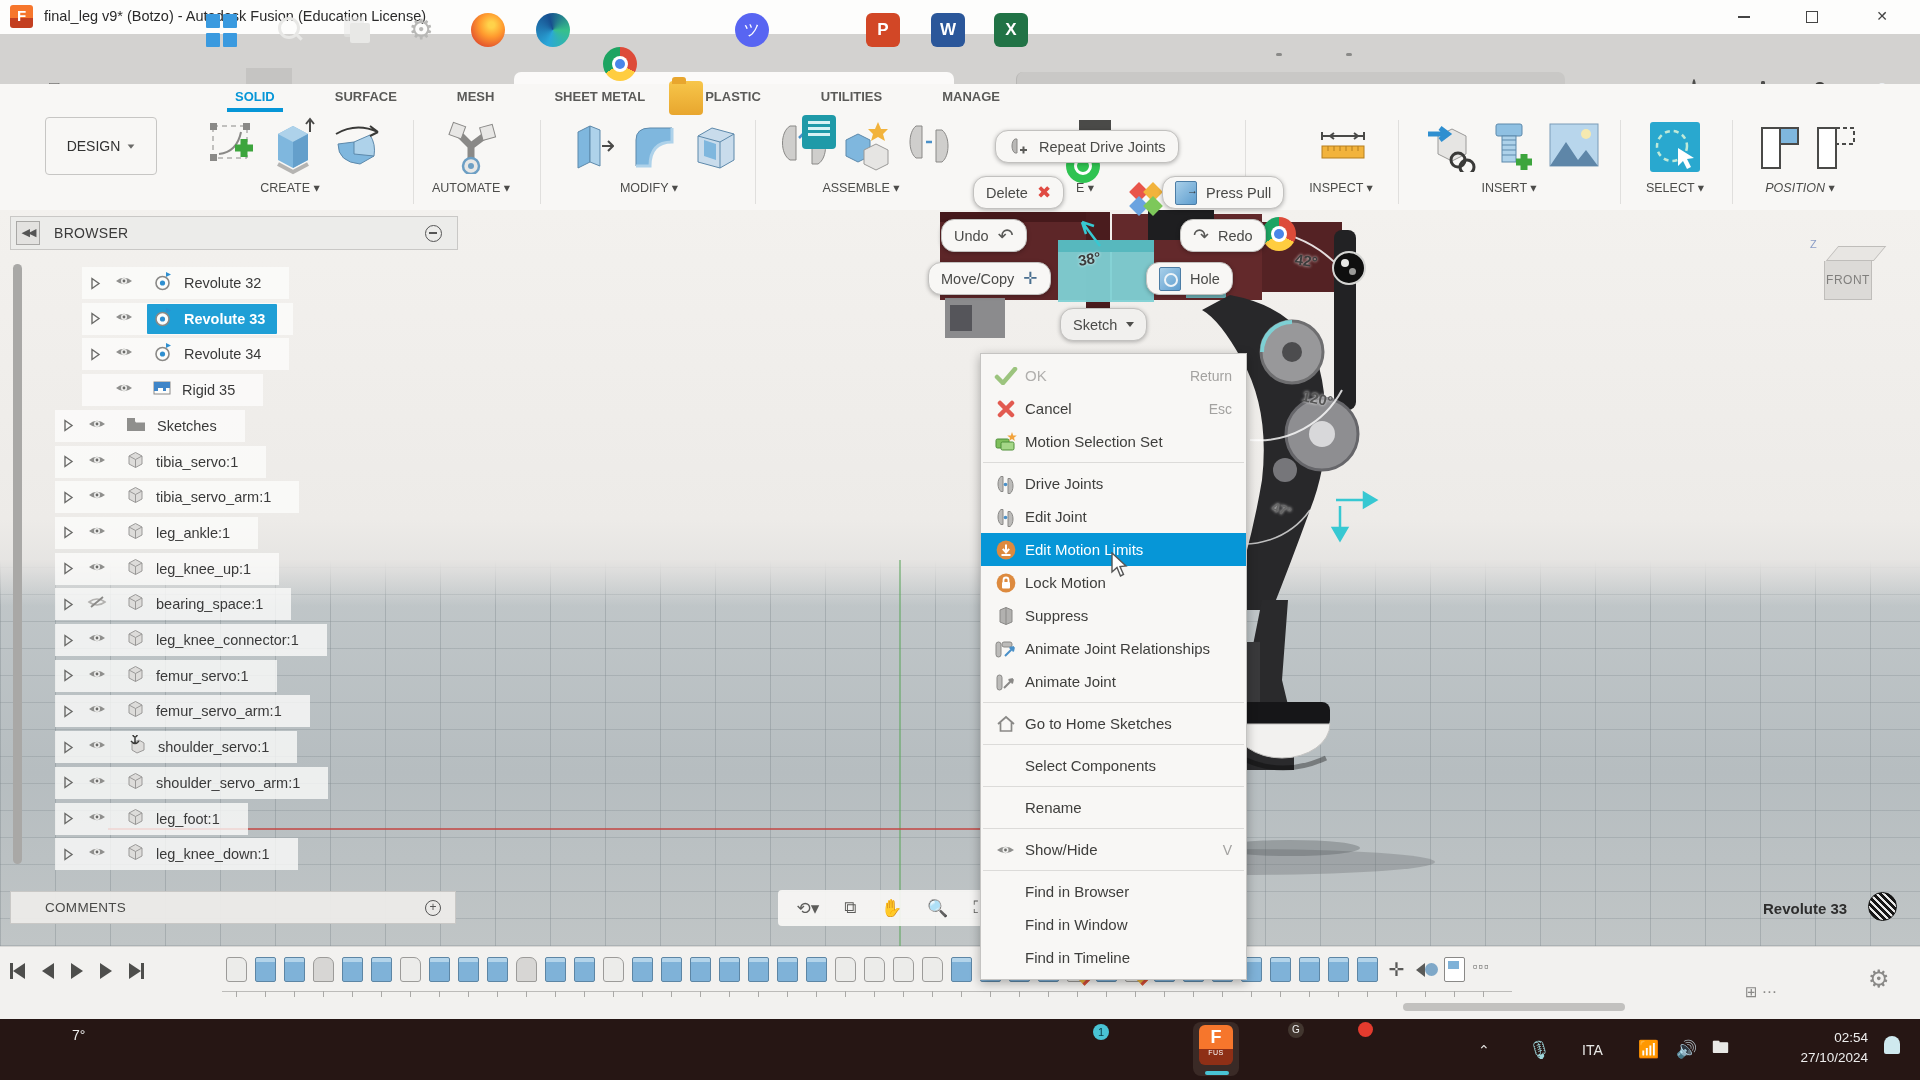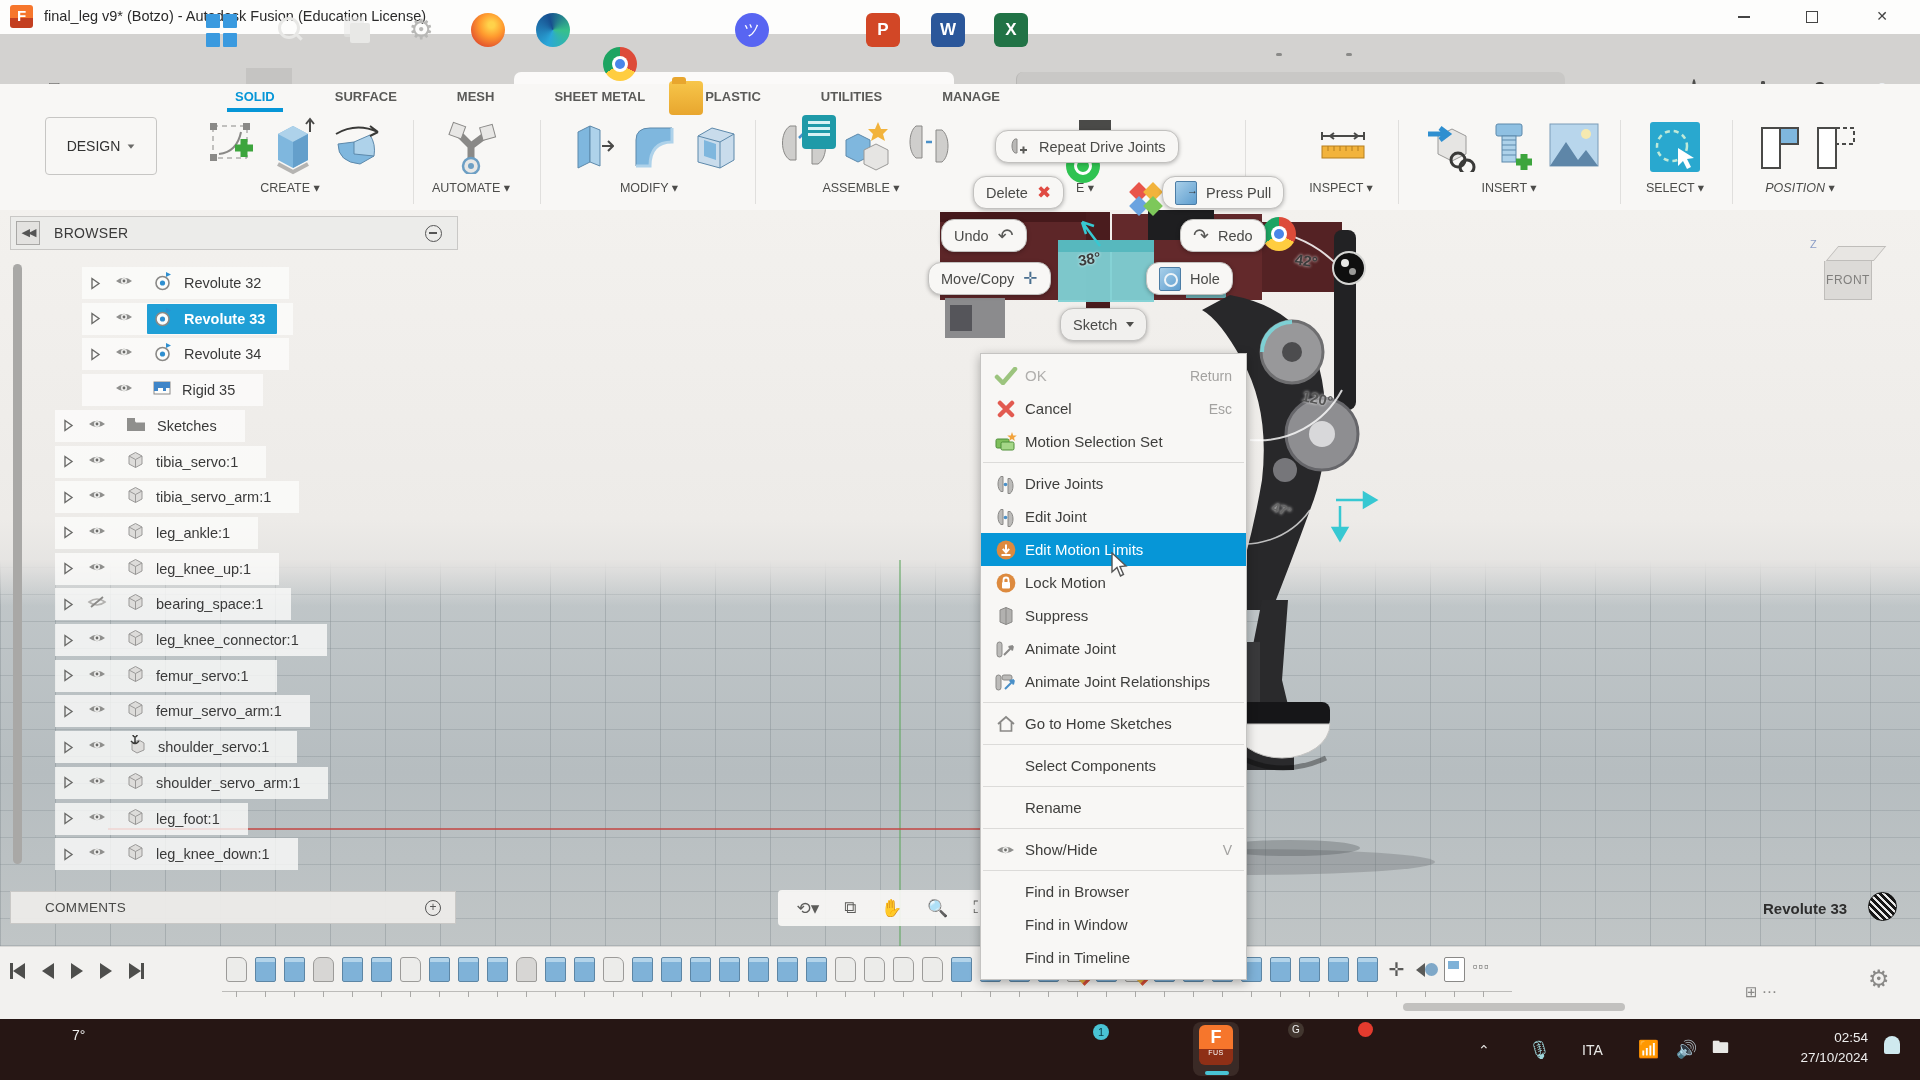--- a/index.html
+++ b/index.html
@@ -900,36 +900,36 @@
         <span class="ctx-ic">
           <svg width="18" height="20">
             <path d="M3 4 L9 1.5 L15 4 L15 16 L9 18.5 L3 16 Z" fill="#b2b1af" stroke="#8a8987"></path>
             <path d="M9 1.5 V18.5" stroke="#8a8987"></path>
           </svg>
         </span>
         <span class="ctx-lbl">Suppress</span>
       </div>
       <div class="ctx-row">
         <span class="ctx-ic">
-          <svg width="21" height="20">
-            <rect x="2" y="3" width="5" height="15" rx="2.5" fill="#bcbbb9" stroke="#8a8987"></rect>
-            <path d="M9 16 L18 7 M18 7 L13.5 8 M18 7 L17 11.5" stroke="#8a8987" stroke-width="2" fill="none"></path>
-          </svg>
-        </span>
-        <span class="ctx-lbl">Animate Joint</span>
-      </div>
-      <div class="ctx-row">
-        <span class="ctx-ic">
           <svg width="22" height="20">
             <rect x="1" y="3" width="5" height="15" rx="2.5" fill="#bcbbb9" stroke="#8a8987"></rect>
             <rect x="7" y="3" width="10" height="5" rx="2" fill="#bcbbb9" stroke="#8a8987"></rect>
             <path d="M10 17 L19 8 M19 8 L14.5 9 M19 8 L18 12.5" stroke="#4a90c8" stroke-width="2" fill="none"></path>
           </svg>
         </span>
         <span class="ctx-lbl">Animate Joint Relationships</span>
+      </div>
+      <div class="ctx-row">
+        <span class="ctx-ic">
+          <svg width="21" height="20">
+            <rect x="2" y="3" width="5" height="15" rx="2.5" fill="#bcbbb9" stroke="#8a8987"></rect>
+            <path d="M9 16 L18 7 M18 7 L13.5 8 M18 7 L17 11.5" stroke="#8a8987" stroke-width="2" fill="none"></path>
+          </svg>
+        </span>
+        <span class="ctx-lbl">Animate Joint</span>
       </div>
       <div class="ctx-sep"></div>
       <div class="ctx-row">
         <span class="ctx-ic">
           <svg width="20" height="18">
             <path d="M2 9 L10 2 L18 9 M4.5 7.5 V16 H15.5 V7.5" fill="none" stroke="#8a8987" stroke-width="1.7"></path>
           </svg>
         </span>
         <span class="ctx-lbl">Go to Home Sketches</span>
       </div>

